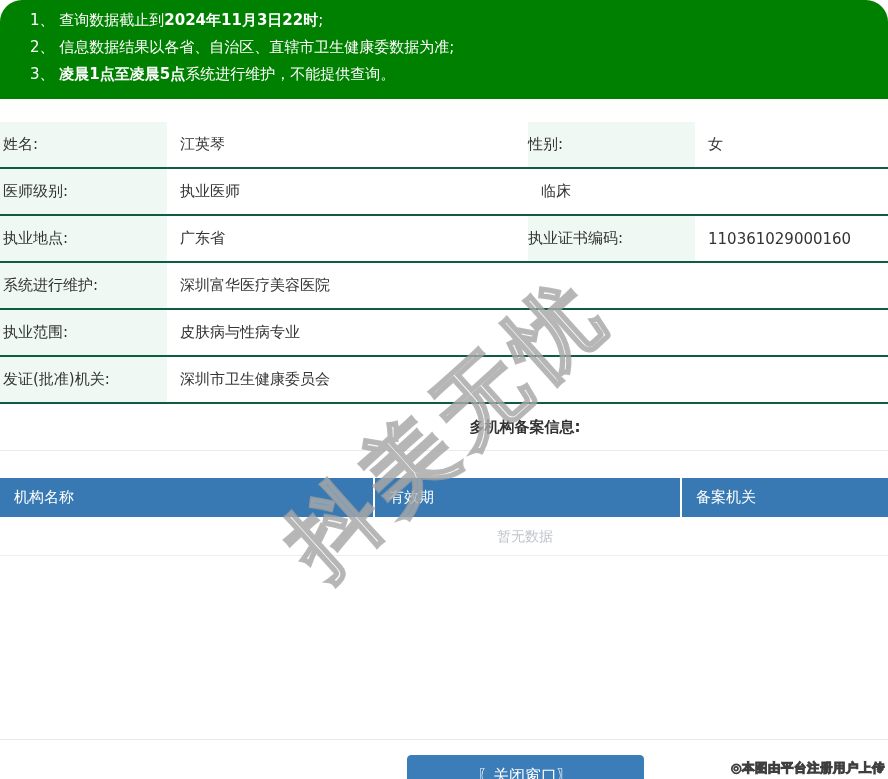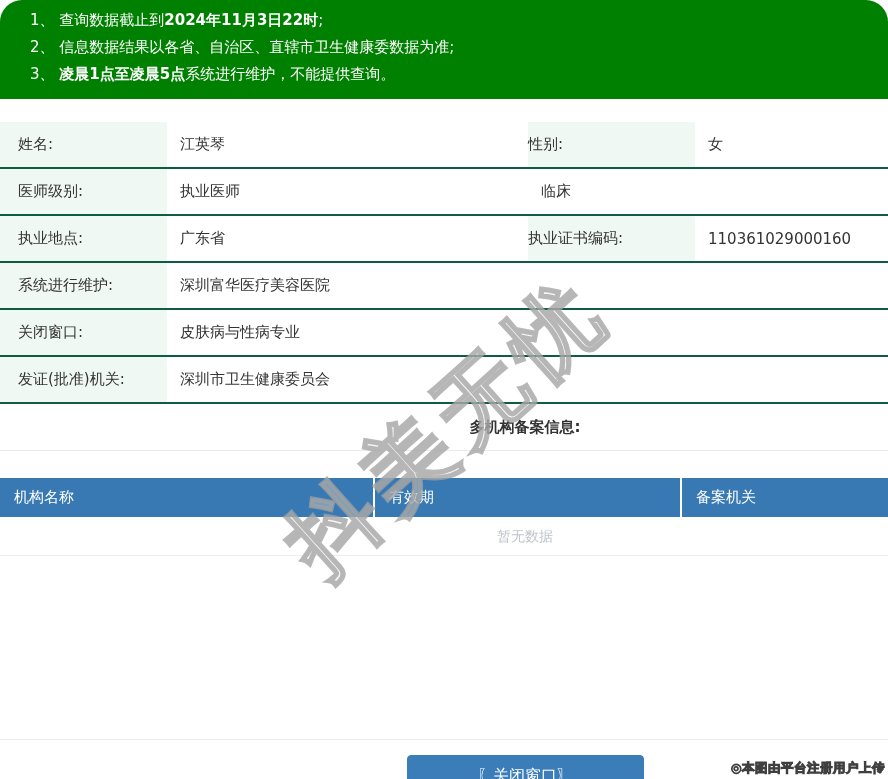--- a/index.html
+++ b/index.html
@@ -11,21 +11,21 @@
           color:#fff;box-sizing:border-box;padding:7px 0 0 30px;font-size:15px;line-height:27px;}
   .notice b{font-weight:bold;}
 
   
   .inner{position:absolute;left:0;top:122px;width:1050px;}
 
   
   .irow{display:flex;align-items:stretch;height:47px;border-bottom:2px solid #0e5c44;
         box-sizing:border-box;font-size:15px;color:#333;}
   .lc,.lc2{width:167px;background:#eff8f3;display:flex;align-items:center;
-           padding-left:18px;box-sizing:border-box;}
+           padding-left:3px;box-sizing:border-box;}
   .lc2{padding-left:0;}
   .vc{width:361px;display:flex;align-items:center;padding-left:13px;box-sizing:border-box;}
   .vcw{flex:1;display:flex;align-items:center;padding-left:13px;box-sizing:border-box;}
 
   
   .filing-title{height:46px;line-height:46px;text-align:center;font-weight:bold;
                 font-size:15px;color:#333;border-bottom:1px solid #eaeaea;}
   .gap{height:27px;}
   .fheader{display:flex;height:39px;background:#3879b3;color:#fff;font-size:15px;}
   .fh{display:flex;align-items:center;padding-left:14px;box-sizing:border-box;}
@@ -82,21 +82,21 @@
         <div class="lc">执业地点:</div>
         <div class="vc">广东省</div>
         <div class="lc2">执业证书编码:</div>
         <div class="vcw">110361029000160</div>
       </div>
       <div class="irow">
         <div class="lc">系统进行维护:</div>
         <div class="vcw">深圳富华医疗美容医院</div>
       </div>
       <div class="irow">
-        <div class="lc">关闭窗口:</div>
+        <div class="lc">执业范围:</div>
         <div class="vcw">皮肤病与性病专业</div>
       </div>
       <div class="irow">
         <div class="lc">发证(批准)机关:</div>
         <div class="vcw">深圳市卫生健康委员会</div>
       </div>
     </div>
 
     <div class="filing-title">多机构备案信息:</div>
 

